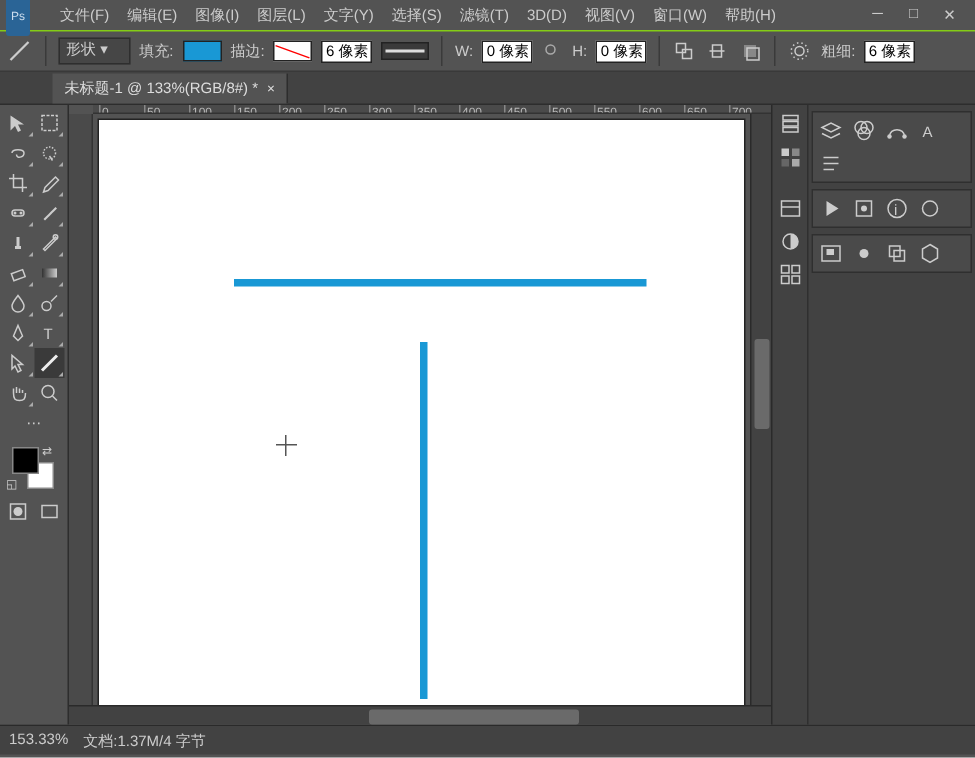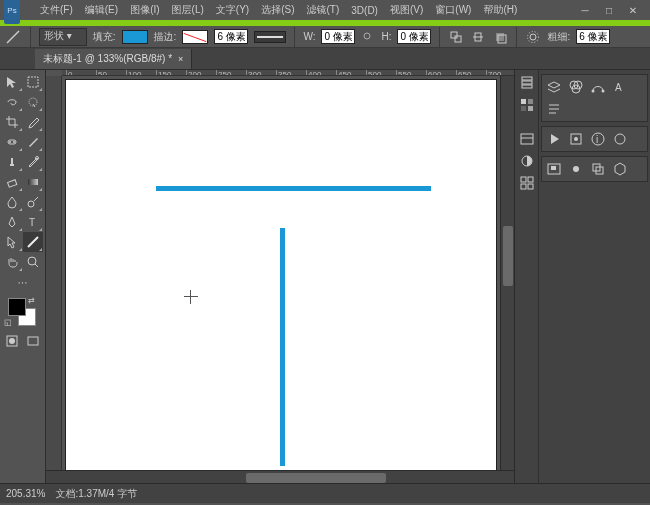--- a/index.html
+++ b/index.html
@@ -3,21 +3,21 @@
 <meta charset="utf-8">
 <style>
 * { margin: 0; padding: 0; box-sizing: border-box; font-family: "Microsoft YaHei", sans-serif; font-size: 10px; user-select: none; }
 body { background: #535353; width: 650px; height: 505px; overflow: hidden; color: #ccc; }
 .menubar { background: #535353; height: 20px; display: flex; align-items: center; padding: 0 4px; gap: 0; }
 .menubar .logo { width: 16px; height: 28px; background: #2a6496; border-radius: 2px; margin-right: 14px; display:flex;align-items:center;justify-content:center;font-size:8px;color:#cde;}
 .menubar .mi { padding: 18px 6px; cursor: default; }
 .menubar .winbtn { margin-left: auto; display:flex; gap:10px; padding-right:6px;}
 .menubar .winbtn span { width:14px; text-align:center; cursor:default; }
 
-.optbar { background: #535353; height: 28px; display:flex; align-items:center; padding: 0 4px; gap:6px; border-top:6px solid #84cc16; border-bottom:1px solid #393939;}
+.optbar { background: #535353; height: 28px; display:flex; align-items:center; padding: 0 4px; gap:6px; border-top:1px solid #84cc16; border-bottom:1px solid #393939;}
 .optbar .tool-ic { width:18px;height:18px; display:flex;align-items:center;justify-content:center;}
 .optbar select, .optbar .combo { background:#464646; color:#ccc; border:1px solid #2e2e2e; height:18px; font-size:10px; padding:0 14px 0 4px; position:relative;}
 .optbar .lbl { font-size:10px; color:#ccc; }
 .optbar .swatch { width:26px; height:14px; border:1px solid #222; display:inline-block; vertical-align:middle;}
 .optbar .numfield { background:#fff; color:#000; width:34px; height:15px; font-size:10px; padding:0 2px; border:1px solid #222; text-align:center;}
 .optbar .stroke-prev { width:32px; height:12px; border:1px solid #222; background:#3a3a3a; display:flex;align-items:center;justify-content:center;}
 .optbar .stroke-prev .ln{width:26px;height:2px;background:#ddd;}
 .optbar .sep{width:1px;height:20px;background:#3a3a3a;margin:0 2px;}
 .optbar .iconbtn{width:16px;height:16px;display:flex;align-items:center;justify-content:center;}
 .optbar .chainlink{width:14px;height:14px;}
@@ -493,15 +493,15 @@
             <svg width="16" height="16">
               <path d="M8 2l5 3v6l-5 3-5-3V5z" fill="none" stroke="#ccc"></path>
             </svg>
           </div>
       </div>
     </div>
   </div>
 </div>
 
 <div class="statusbar">
-  <span class="fld">205.31%</span>
+  <span class="fld">153.33%</span>
   <span class="docinfo">文档:1.37M/4 字节</span>
 </div>
 
 </body></html>

